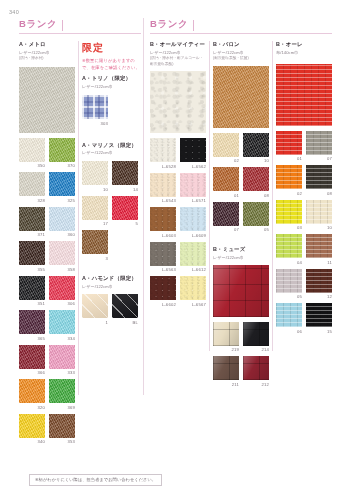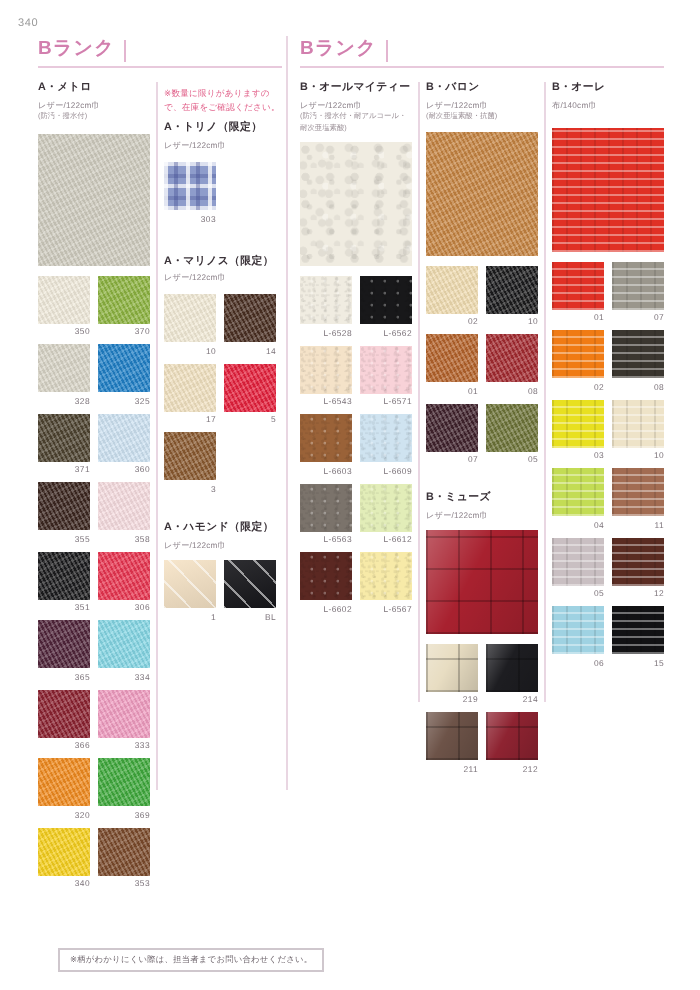--- a/index.html
+++ b/index.html
@@ -205,20 +205,21 @@
         <div class="sw-cell" style="width: 26px; margin-right: 0px; margin-bottom: 4px;">
           <div class="sw tex-grain" style="height: 24px; background: rgb(123, 74, 43);"></div>
           <div class="sw-code">353</div>
         </div>
       </div>
   </div>
 
   <div class="col-sep" style="left:78px; top:41px; height:354px;"></div>
 
   <div class="col" style="left:82px; top:41px; width:58px;">
+    <div class="limited-head">限定</div>
     <div class="limited-note">※数量に限りがありますので、在庫をご確認ください。</div>
     <div class="prod-name" style="margin-top:4px;">A・トリノ（限定）</div>
     <div class="prod-spec">レザー/122cm巾</div>
     <div class="sw-grid" id="grid-a-limited" style="margin-top: 5px;">
         <div class="sw-cell" style="width: 26px; margin-right: 4px; margin-bottom: 4px;">
           <div class="sw tex-plaid" style="height: 24px; background: rgb(142, 156, 203);"></div>
           <div class="sw-code">303</div>
         </div>
       </div>
 

